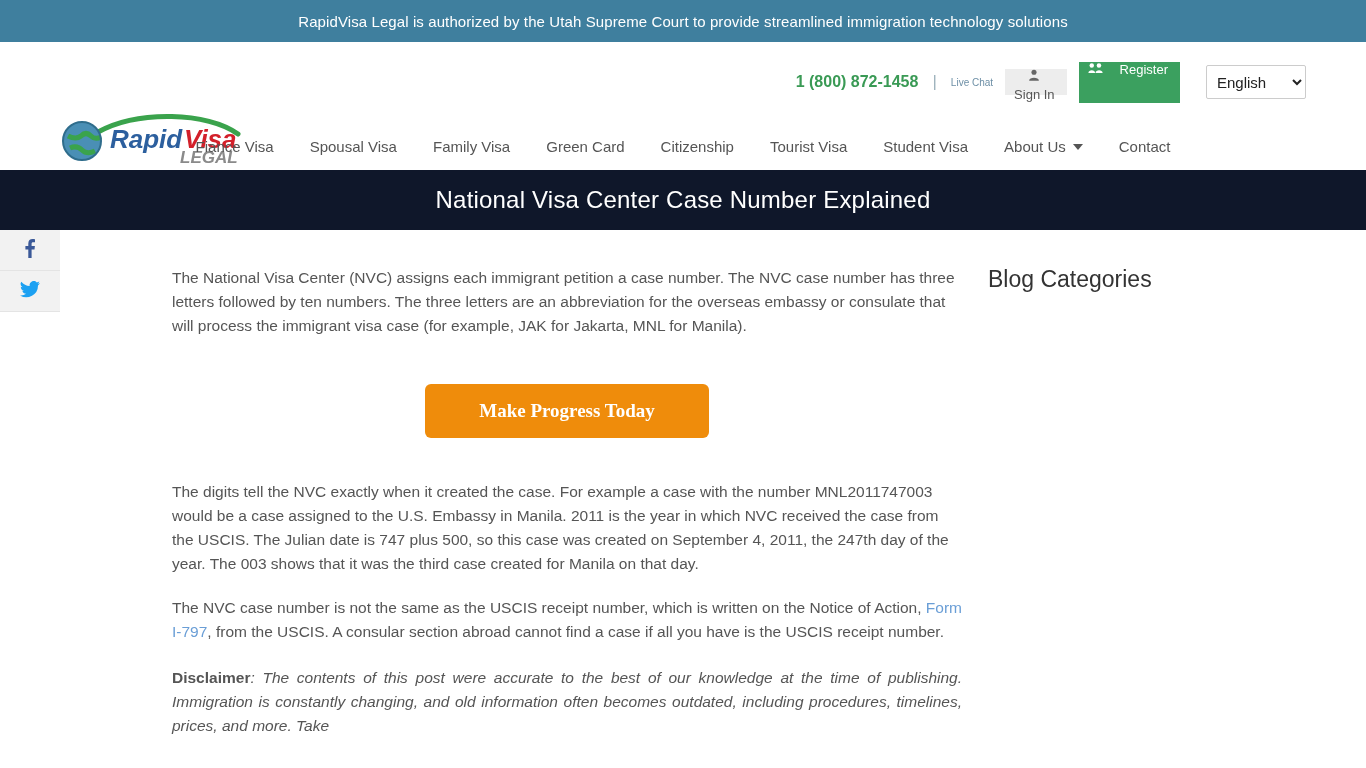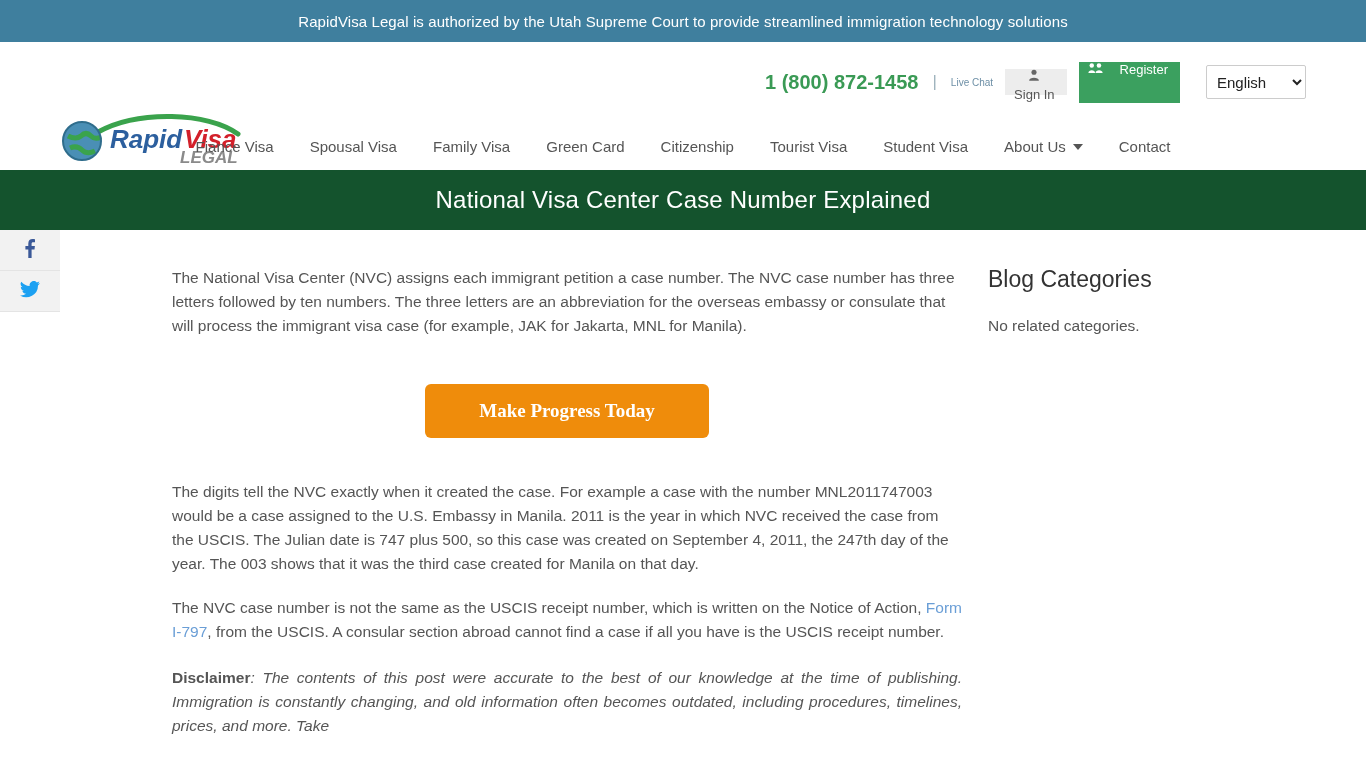--- a/index.html
+++ b/index.html
@@ -43,21 +43,21 @@
     right: 60px;
     top: 22px;
     display: flex;
     align-items: center;
     gap: 12px;
     height: 36px;
   }
   .phone {
     color: #3a9a55;
     font-weight: bold;
-    font-size: 20px;
+    font-size: 16px;
     white-space: nowrap;
   }
   .pipe { color: #9fb3bd; font-size: 17px; margin: 0 2px; }
   .livechat {
     color: #6d8fa6;
     font-size: 10px;
     text-decoration: none;
     white-space: nowrap;
   }
   .btn-signin {
@@ -124,21 +124,21 @@
     width: 0; height: 0;
     border-left: 5px solid transparent;
     border-right: 5px solid transparent;
     border-top: 6px solid #555555;
     display: inline-block;
   }
 
   
   .title-bar {
     height: 60px;
-    background: #14532d;
+    background: #0f172a;
     display: flex;
     align-items: center;
     justify-content: center;
   }
   .title-bar h1 {
     color: #ffffff;
     font-size: 24px;
     font-weight: normal;
     letter-spacing: .2px;
   }
@@ -351,15 +351,14 @@
     </p>
 
 
     <p class="disclaimer">
       <b>Disclaimer</b><span>: The contents of this post were accurate to the best of our knowledge at the time of publishing. Immigration is constantly changing, and old information often becomes outdated, including procedures, timelines, prices, and more. Take</span>
     </p>
   </div>
 
   <div class="sidebar">
     <h2>Blog Categories</h2>
-    <div class="empty">No related categories.</div>
   </div>
 </div>
 
 </body></html>

